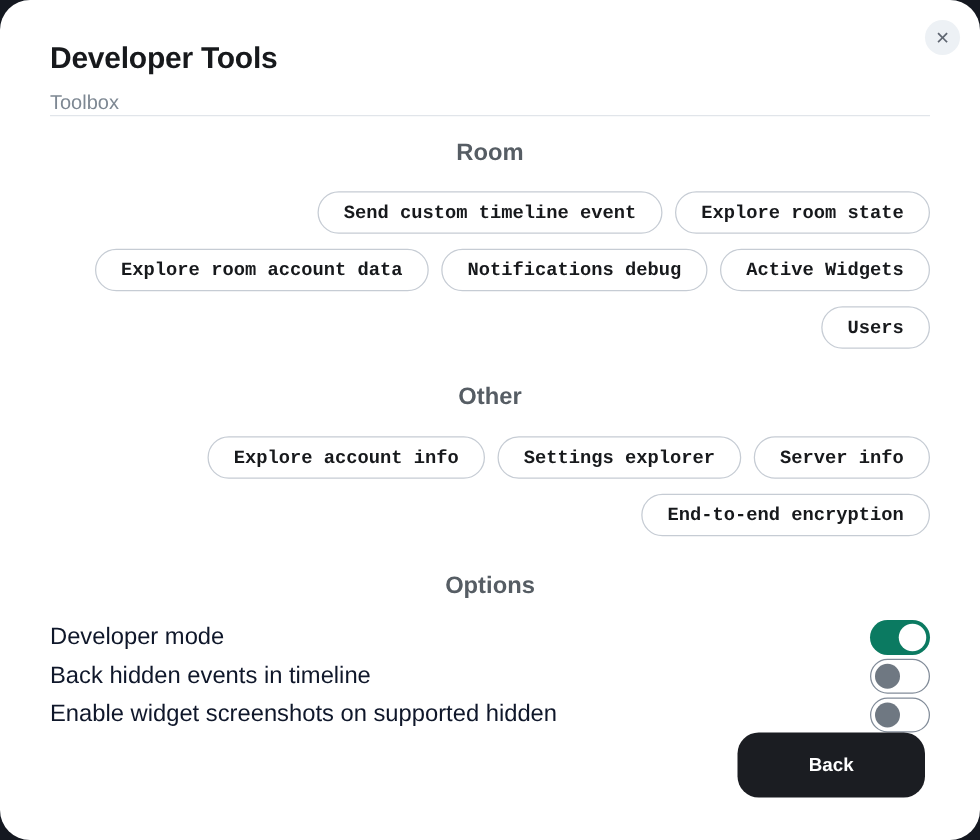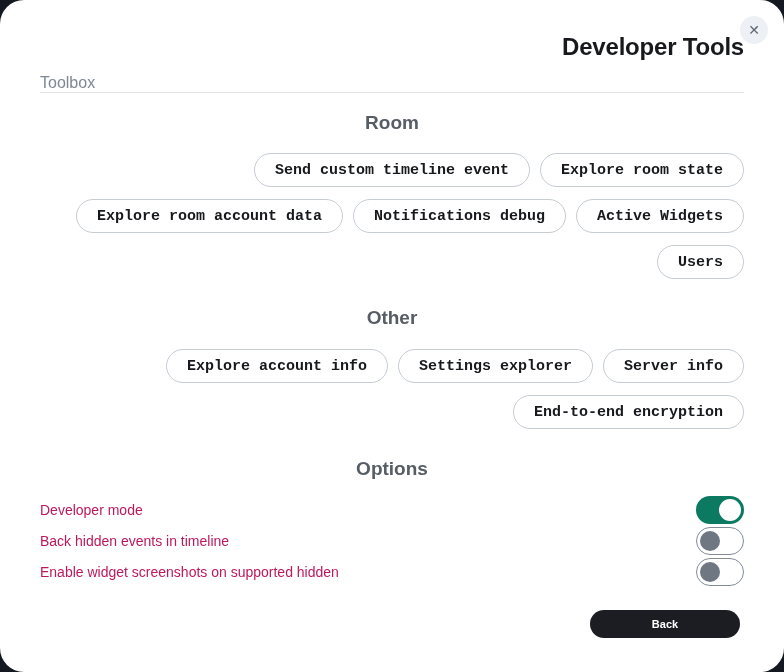--- a/index.html
+++ b/index.html
@@ -19,21 +19,21 @@
   .close-btn {
     position: absolute; top: 16px; right: 16px;
     width: 28px; height: 28px; border-radius: 50%;
     background: #EDF1F5; border: none; cursor: pointer;
     display: flex; align-items: center; justify-content: center;
     font-size: 14px; color: #5F6671; line-height: 1;
     padding: 0;
   }
   .dlg-title {
     margin: 0; font-size: 24px; font-weight: 700;
-    color: #17191C; line-height: 24px; letter-spacing: -0.2px; text-align: right;
+    color: #17191C; line-height: 24px; letter-spacing: -0.2px;
   }
   .toolbox-label {
     margin-top: 14px; font-size: 16px; line-height: 19px;
     color: #7E8893; padding-bottom: 0;
     border-bottom: 1px solid #E1E5EA;
   }
   .section-heading {
     font-size: 19px; font-weight: 600; color: #565D64;
     line-height: 21px;
     text-align: center;
@@ -57,43 +57,43 @@
     font-family: "Liberation Mono", "DejaVu Sans Mono", monospace;
     font-size: 15px; font-weight: 700; color: #17191C;
     cursor: pointer; white-space: nowrap;
     display: inline-flex; align-items: center;
   }
   .options-rows { margin-top: 17px; display: flex; flex-direction: column; row-gap: 3px; }
   .toggle-row {
     height: 28px; display: flex; align-items: center;
     justify-content: space-between;
   }
-  .toggle-label { font-size: 14px; color: #be185d; }
+  .toggle-label { font-size: 19px; color: #0f172a; }
   .toggle {
     width: 48px; height: 28px; border-radius: 14px;
     position: relative; box-sizing: border-box; cursor: pointer;
     flex: 0 0 auto;
   }
   .toggle.on { background: var(--toggle-on, #0B7A61); }
   .toggle.on .knob {
     position: absolute; top: 3px; right: 3px;
     width: 22px; height: 22px; border-radius: 50%;
     background: #ffffff;
   }
   .toggle.off { background: #ffffff; border: 1px solid #828C99; }
   .toggle.off .knob {
     position: absolute; top: 3px; left: 3px;
     width: 20px; height: 20px; border-radius: 50%;
     background: #6F7882;
   }
   .back-btn {
     position: absolute; right: 44px; bottom: 34px;
-    width: 150px; height: 28px; border-radius: 17px;
+    width: 150px; height: 52px; border-radius: 17px;
     background: var(--back-bg, #1B1D22); border: none; cursor: pointer;
-    color: #ffffff; font-size: 11px; font-weight: 700;
+    color: #ffffff; font-size: 15px; font-weight: 700;
     font-family: "Liberation Sans", sans-serif;
   }
 </style>
 </head>
 <body>
 
 <div class="modal">
 
   <button class="close-btn">
     <span>✕</span>

